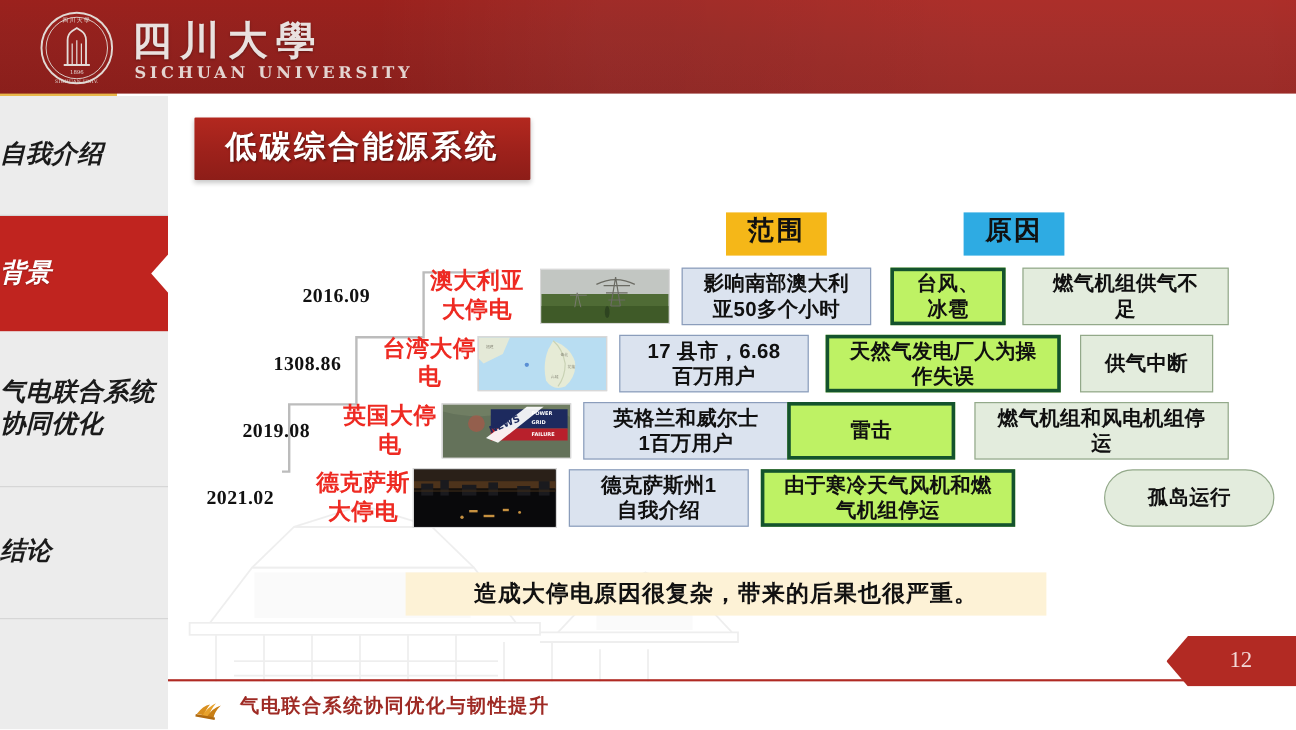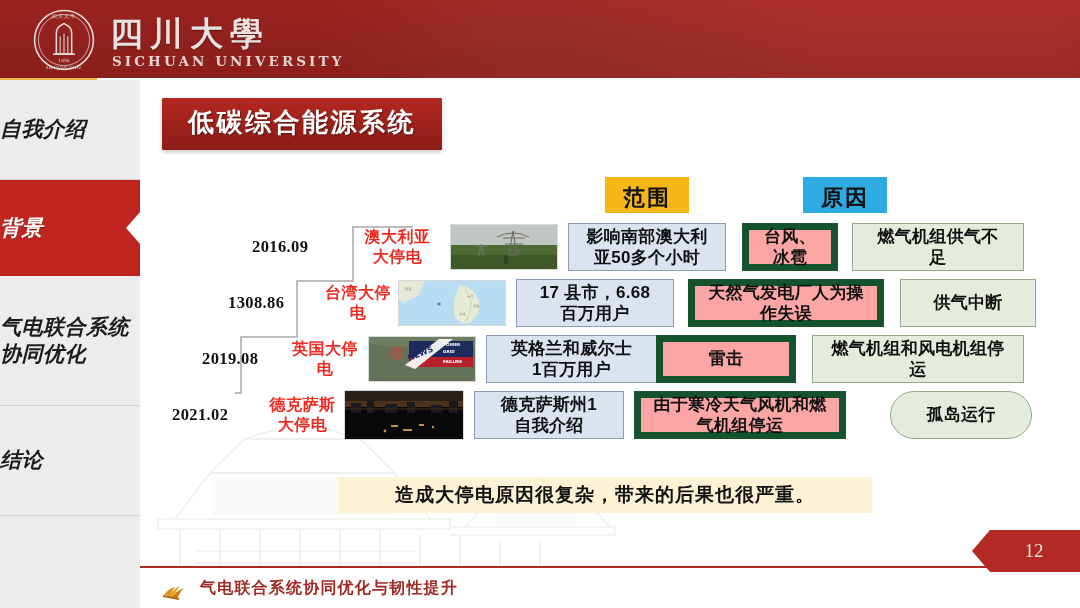--- a/index.html
+++ b/index.html
@@ -85,54 +85,54 @@
     background: linear-gradient(180deg,#b3281f 0%, #9d211b 55%, #8d1d18 100%);
     box-shadow: 0 2px 4px rgba(0,0,0,.22);
   }
   #title-banner span {
     color: #ffffff; font-size: 26px; font-weight: 700; letter-spacing: 2.5px;
     text-shadow: 1px 1px 2px rgba(0,0,0,.45);
   }
 
   
   .col-chip {
-    position: absolute; display: flex; align-items: flex-end; justify-content: center;
+    position: absolute; display: flex; align-items: flex-start; justify-content: center;
     font-size: 22px; font-weight: 700; color: #111; letter-spacing: 2px;
     height: 36px; padding: 0 18px;
   }
   #chip-scope  { left: 465px; top: 97px; background: #f5b718; }
   #chip-cause  { left: 663px; top: 97px; background: #2eabe3; }
 
   
   #stairs { position: absolute; left: 95px; top: 145px; width: 180px; height: 215px; }
 
   
   .row { position: absolute; left: 0; width: 940px; height: 54px; }
   .date {
     position: absolute; font-family: "Liberation Serif", "DejaVu Serif", serif;
     font-size: 16.5px; font-weight: 700; color: #111; letter-spacing: .4px;
     top: 50%; transform: translateY(-50%); white-space: nowrap;
   }
   .event {
     position: absolute; top: 50%; transform: translateY(-50%);
-    color: #ee2a22; font-size: 16px; font-weight: 700; line-height: 1.25;
+    color: #ee2a22; font-size: 19px; font-weight: 700; line-height: 1.25;
     text-align: center; white-space: pre-line; letter-spacing: .5px;
   }
   .thumb {
     position: absolute; top: 50%; transform: translateY(-50%);
     border: 1px solid #d8d8d8; overflow: hidden; background: #cfcfcf;
   }
   .box {
     position: absolute; top: 50%; transform: translateY(-50%);
     display: flex; align-items: center; justify-content: center; text-align: center;
     font-size: 17px; font-weight: 700; color: #101010; line-height: 1.26;
     padding: 4px 6px; white-space: pre-line; letter-spacing: .3px;
   }
   .box-scope { background: #dbe3ef; border: 1px solid #8b9dbb; }
-  .box-cause { background: #fca5a5; border: 7px solid #14532d; }
+  .box-cause { background: #bef264; border: 3px solid #14532d; }
   .box-res   { background: #e3ecdd; border: 1px solid #93a98a; }
 
   
   #summary {
     position: absolute; left: 198px; top: 397px; width: 534px; height: 36px;
     background: #fdf2d6; display: flex; align-items: center; justify-content: center;
     font-size: 19px; font-weight: 700; color: #111; letter-spacing: 1px;
   }
 
   
@@ -280,21 +280,21 @@
             <text x="74" y="26">花蓮</text>
             <text x="60" y="34">高雄</text>
             <text x="6" y="9">福建</text>
           </g>
         </svg>
       </div>
       <div class="box box-scope" style="left:376px;width:158px;height:48px;">17  县市，6.68
 百万用户</div>
       <div class="box box-cause" style="left:548px;width:196px;height:48px;">天然气发电厂人为操
 作失误</div>
-      <div class="box box-res" style="left:760px;width:136px;height:48px;">供气中断</div>
+      <div class="box box-res" style="left:760px;width:111px;height:48px;">供气中断</div>
     </div>
 
     <div class="row" style="top:252px;">
       <div class="date" style="left:62px;">2019.08</div>
       <div class="event" style="left:140px;width:90px;">英国大停
 电</div>
       <div class="thumb" style="left:228px;width:108px;height:46px;">
         <svg viewBox="0 0 108 46" width="108" height="46">
           <rect width="108" height="46" fill="#6f7d63"></rect>
           <path d="M0 0 L108 0 L108 46 L0 46 Z" fill="#707e63"></path>
@@ -345,21 +345,21 @@
             <circle cx="40" cy="40" r="1.4"></circle>
             <circle cx="88" cy="36" r="1.2"></circle>
           </g>
           <rect y="17" width="120" height="2" fill="#3a2a18" opacity=".6"></rect>
         </svg>
       </div>
       <div class="box box-scope" style="left:334px;width:150px;height:48px;">德克萨斯州1
 自我介绍</div>
       <div class="box box-cause" style="left:494px;width:212px;height:48px;">由于寒冷天气风机和燃
 气机组停运</div>
-      <div class="box box-res" style="left:750px;width:142px;height:48px;border-radius:24px;">孤岛运行</div>
+      <div class="box box-res" style="left:780px;width:142px;height:48px;border-radius:24px;">孤岛运行</div>
     </div>
 
     <div id="summary">
       <span>造成大停电原因很复杂，带来的后果也很严重。</span>
     </div>
   </div>
 
   <div id="footer-rule"></div>
   <div id="footer">
     <svg id="footer-icon" viewBox="0 0 26 26">

